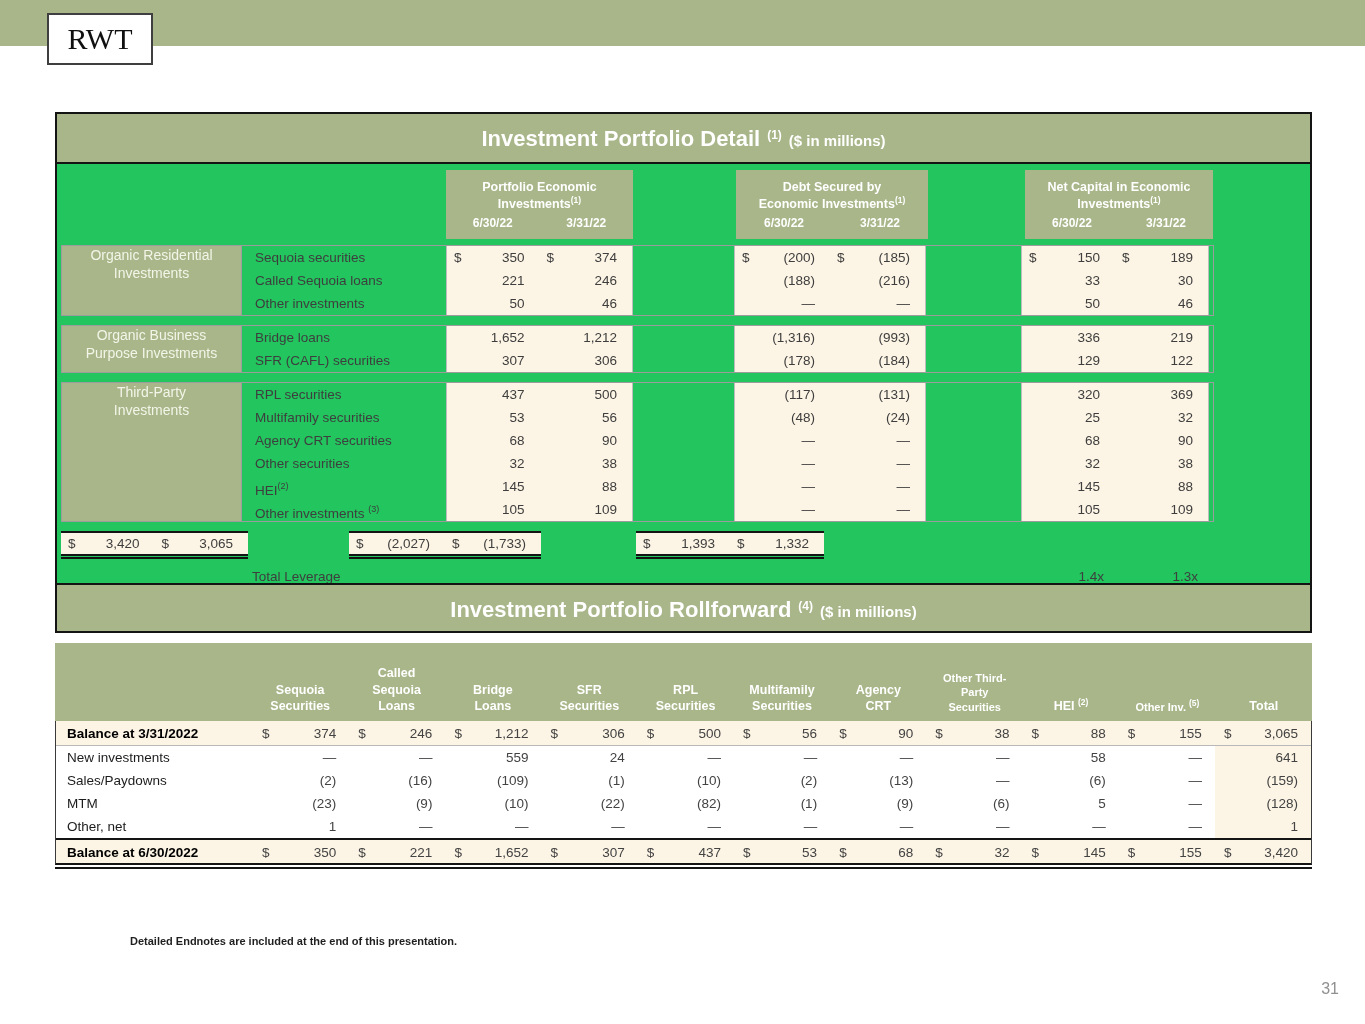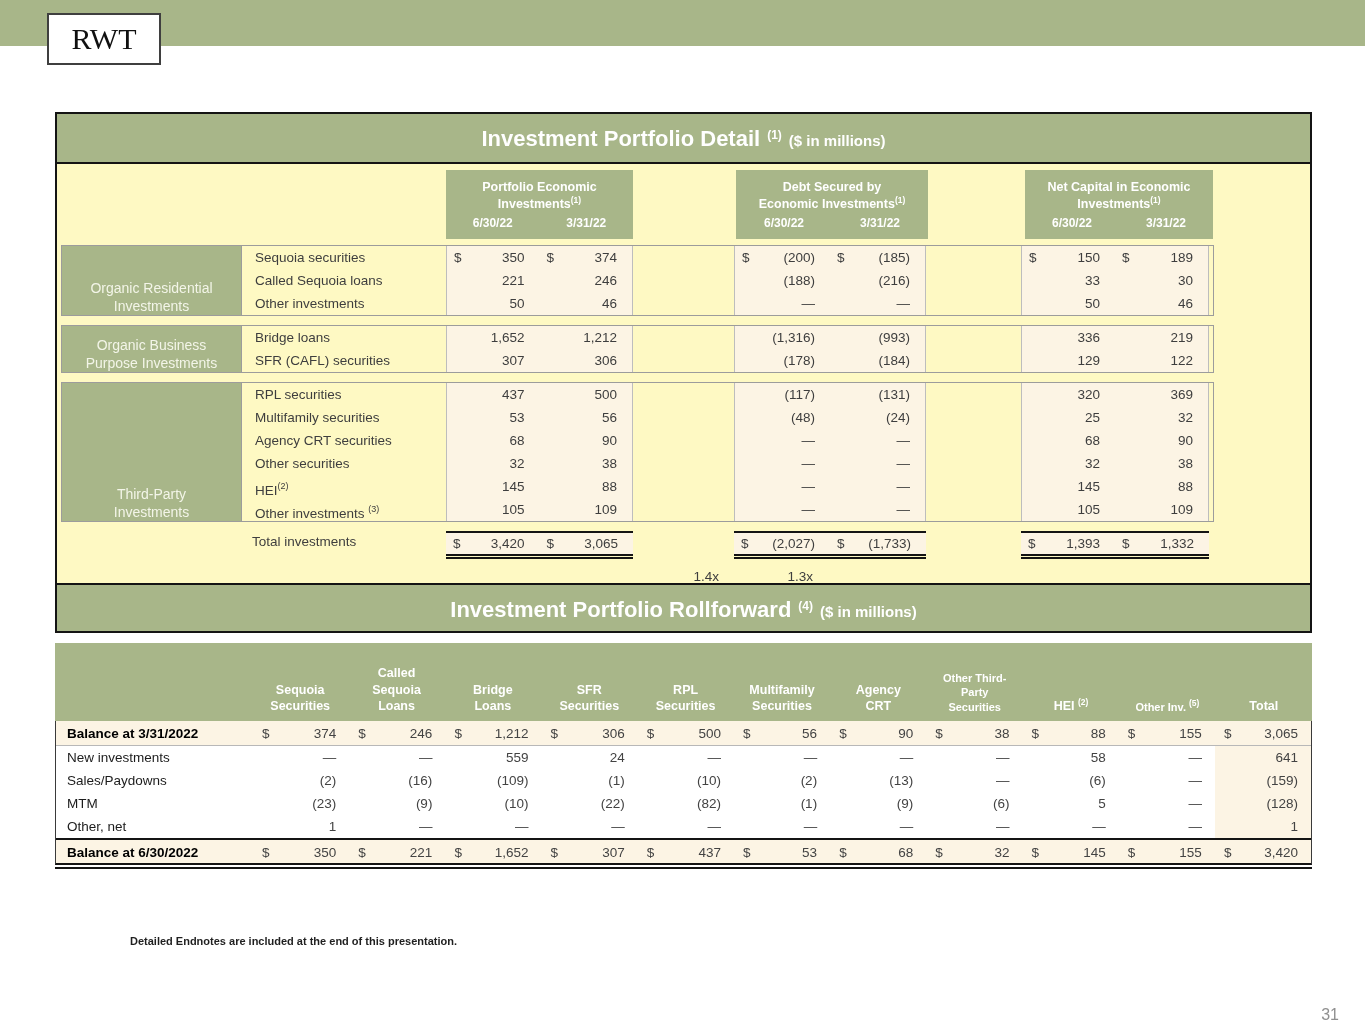--- a/index.html
+++ b/index.html
@@ -2,51 +2,51 @@
 <html><head>
 <meta charset="utf-8">
 <style>
   * { margin:0; padding:0; box-sizing:border-box; }
   body { background:#e8e8e8; }
   .slide { position:relative; width:1365px; height:1024px; background:#ffffff;
            font-family:"Liberation Sans", sans-serif; overflow:hidden; }
 
   
   .top-band { position:absolute; left:0; top:0; width:100%; height:46px; background:#a8b689; }
-  .logo-box { position:absolute; left:47px; top:13px; width:114px; height:52px; background:#fff;
+  .logo-box { position:absolute; left:47px; top:13px; width:106px; height:52px; background:#fff;
               border:2px solid #3f3f3f; display:flex; align-items:center; justify-content:center;
               font-family:"Liberation Serif", serif; font-size:30px; color:#101010; }
 
   
   .panel { position:absolute; left:55px; width:1257px; }
   #detail-panel { top:112px; border:2px solid #141414; background:#fff; }
   #roll-panel { top:583px;border-radius:23px; }
   .title-bar { background:#a8b689; height:50px; display:flex; align-items:baseline;
                justify-content:center; gap:7px; color:#fff; padding-top:12px; }
   #detail-panel .title-bar { border-bottom:2px solid #141414; }
   #roll-panel .title-bar { border:2px solid #141414; }
   .title-main { font-size:22px; font-weight:bold; }
   .title-sup { font-size:12px; font-weight:bold; position:relative; top:-7px; }
   .title-suffix { font-size:15px; font-weight:bold; }
 
   
-  .detail-body { position:relative; padding:6px 5px 14px 2px; background:#fef9c3; }
+  .detail-body { position:relative; padding:6px 5px 14px 2px; background:#22c55e; }
   .hdr-row { display:flex; margin-left:387px; }
   .hbox { background:#a8b689; color:#fff; }
   .hbox.w0 { width:187px; } .hbox.w1 { width:192px; margin-left:103px; } .hbox.w2 { width:188px; margin-left:97px; }
   .hlabel { min-height:46px; display:flex; flex-direction:column; align-items:center; justify-content:center;
             padding-top:6px; font-size:12.5px; font-weight:bold; line-height:1.35; text-align:center; }
   .hlabel sup, .rh sup { font-size:8.5px; }
   .hdates { display:flex; height:23px; padding-bottom:4px; }
   .hdate { flex:1; text-align:center; font-size:12px; font-weight:bold; }
 
   .band { display:flex; border:1px solid #9c9c9c; width:1153px; margin-left:2px; }
   .band.b0 { margin-top:6px; } .band.b1, .band.b2 { margin-top:9px; }
   .sec-label { width:180px; background:#a8b689; border-right:1px solid #9c9c9c; color:#f3f5e8;
-               display:flex; flex-direction:column; align-items:center; justify-content:flex-end;
+               display:flex; flex-direction:column; align-items:center; justify-content:flex-start;
                font-size:14px; line-height:1.3; text-align:center; }
   .rows { display:flex; flex-direction:column; flex:1; }
   .drow { display:flex; height:23px; line-height:23px; font-size:13.5px; color:#3e3e3e; }
   .rowlabel { width:204px; padding-left:13px; white-space:nowrap; }
   sup.rsup { font-size:9px; }
   .g { display:flex; background:#fcf4e4; border-left:1px solid #bdbdbd; border-right:1px solid #bdbdbd; }
   .g.w0 { width:187px; } .g.w1 { width:192px; margin-left:101px; } .g.w2 { width:188px; margin-left:95px; }
   .cell { flex:1; position:relative; text-align:right; padding-right:15px; }
   .ds { position:absolute; left:7px; }
 
@@ -75,21 +75,21 @@
   .rrow.balance { background:#fcf4e4; height:25px; line-height:25px; }
   .rrow.balance .rlabel { font-weight:bold; color:#000; }
   .rrow.b1 { border-bottom:1px solid #b8b8b8; }
   .rrow.b2 { border-top:2px solid #141414; }
   .rcell { flex:1; position:relative; text-align:right; padding-right:13px; }
   .rcell .ds { left:9px; }
   .rrow:not(.balance) .rcell.total-col { background:#fcf4e4; }
   .dbl { height:2px; background:#141414; margin-top:2px; }
 
   .footnote { position:absolute; left:90px; top:935px; font-size:11px; font-weight:bold; color:#1f1f1f;margin-left:40px; }
-  .page-num { position:absolute; right:26px; top:980px; font-size:16px; color:#909090;margin-top:26px; }
+  .page-num { position:absolute; right:26px; top:980px; font-size:16px; color:#909090; }
 </style>
 </head>
 <body>
 
 <div class="slide">
   <div class="top-band"></div>
   <div class="logo-box">
     <span>RWT</span>
   </div>
 
@@ -317,35 +317,35 @@
                 </div>
                 <div class="g w2">
                   <div class="cell"><span class="val">105</span></div>
                   <div class="cell"><span class="val">109</span></div>
                 </div>
               </div>
             </div>
           </div>
         </div>
       <div class="total-row" id="detail-total-row">
-          <div class="rowlabel"><span>Total investments</span></div>
           <div class="tg w0">
             <div class="cell"><span class="ds">$</span><span class="val">3,420</span></div>
             <div class="cell"><span class="ds">$</span><span class="val">3,065</span></div>
           </div>
           <div class="tg w1">
             <div class="cell"><span class="ds">$</span><span class="val">(2,027)</span></div>
             <div class="cell"><span class="ds">$</span><span class="val">(1,733)</span></div>
           </div>
           <div class="tg w2">
             <div class="cell"><span class="ds">$</span><span class="val">1,393</span></div>
             <div class="cell"><span class="ds">$</span><span class="val">1,332</span></div>
           </div>
         </div>
       <div class="lev-row" id="detail-lev-row">
+          <div class="rowlabel"><span>Total Leverage</span></div>
           <div class="lev-spacer"></div>
           <div class="lev-cells">
             <div class="cell"><span class="val">1.4x</span></div>
             <div class="cell"><span class="val">1.3x</span></div>
           </div>
         </div>
     </div>
   </section>
 
   <section class="panel" id="roll-panel">

